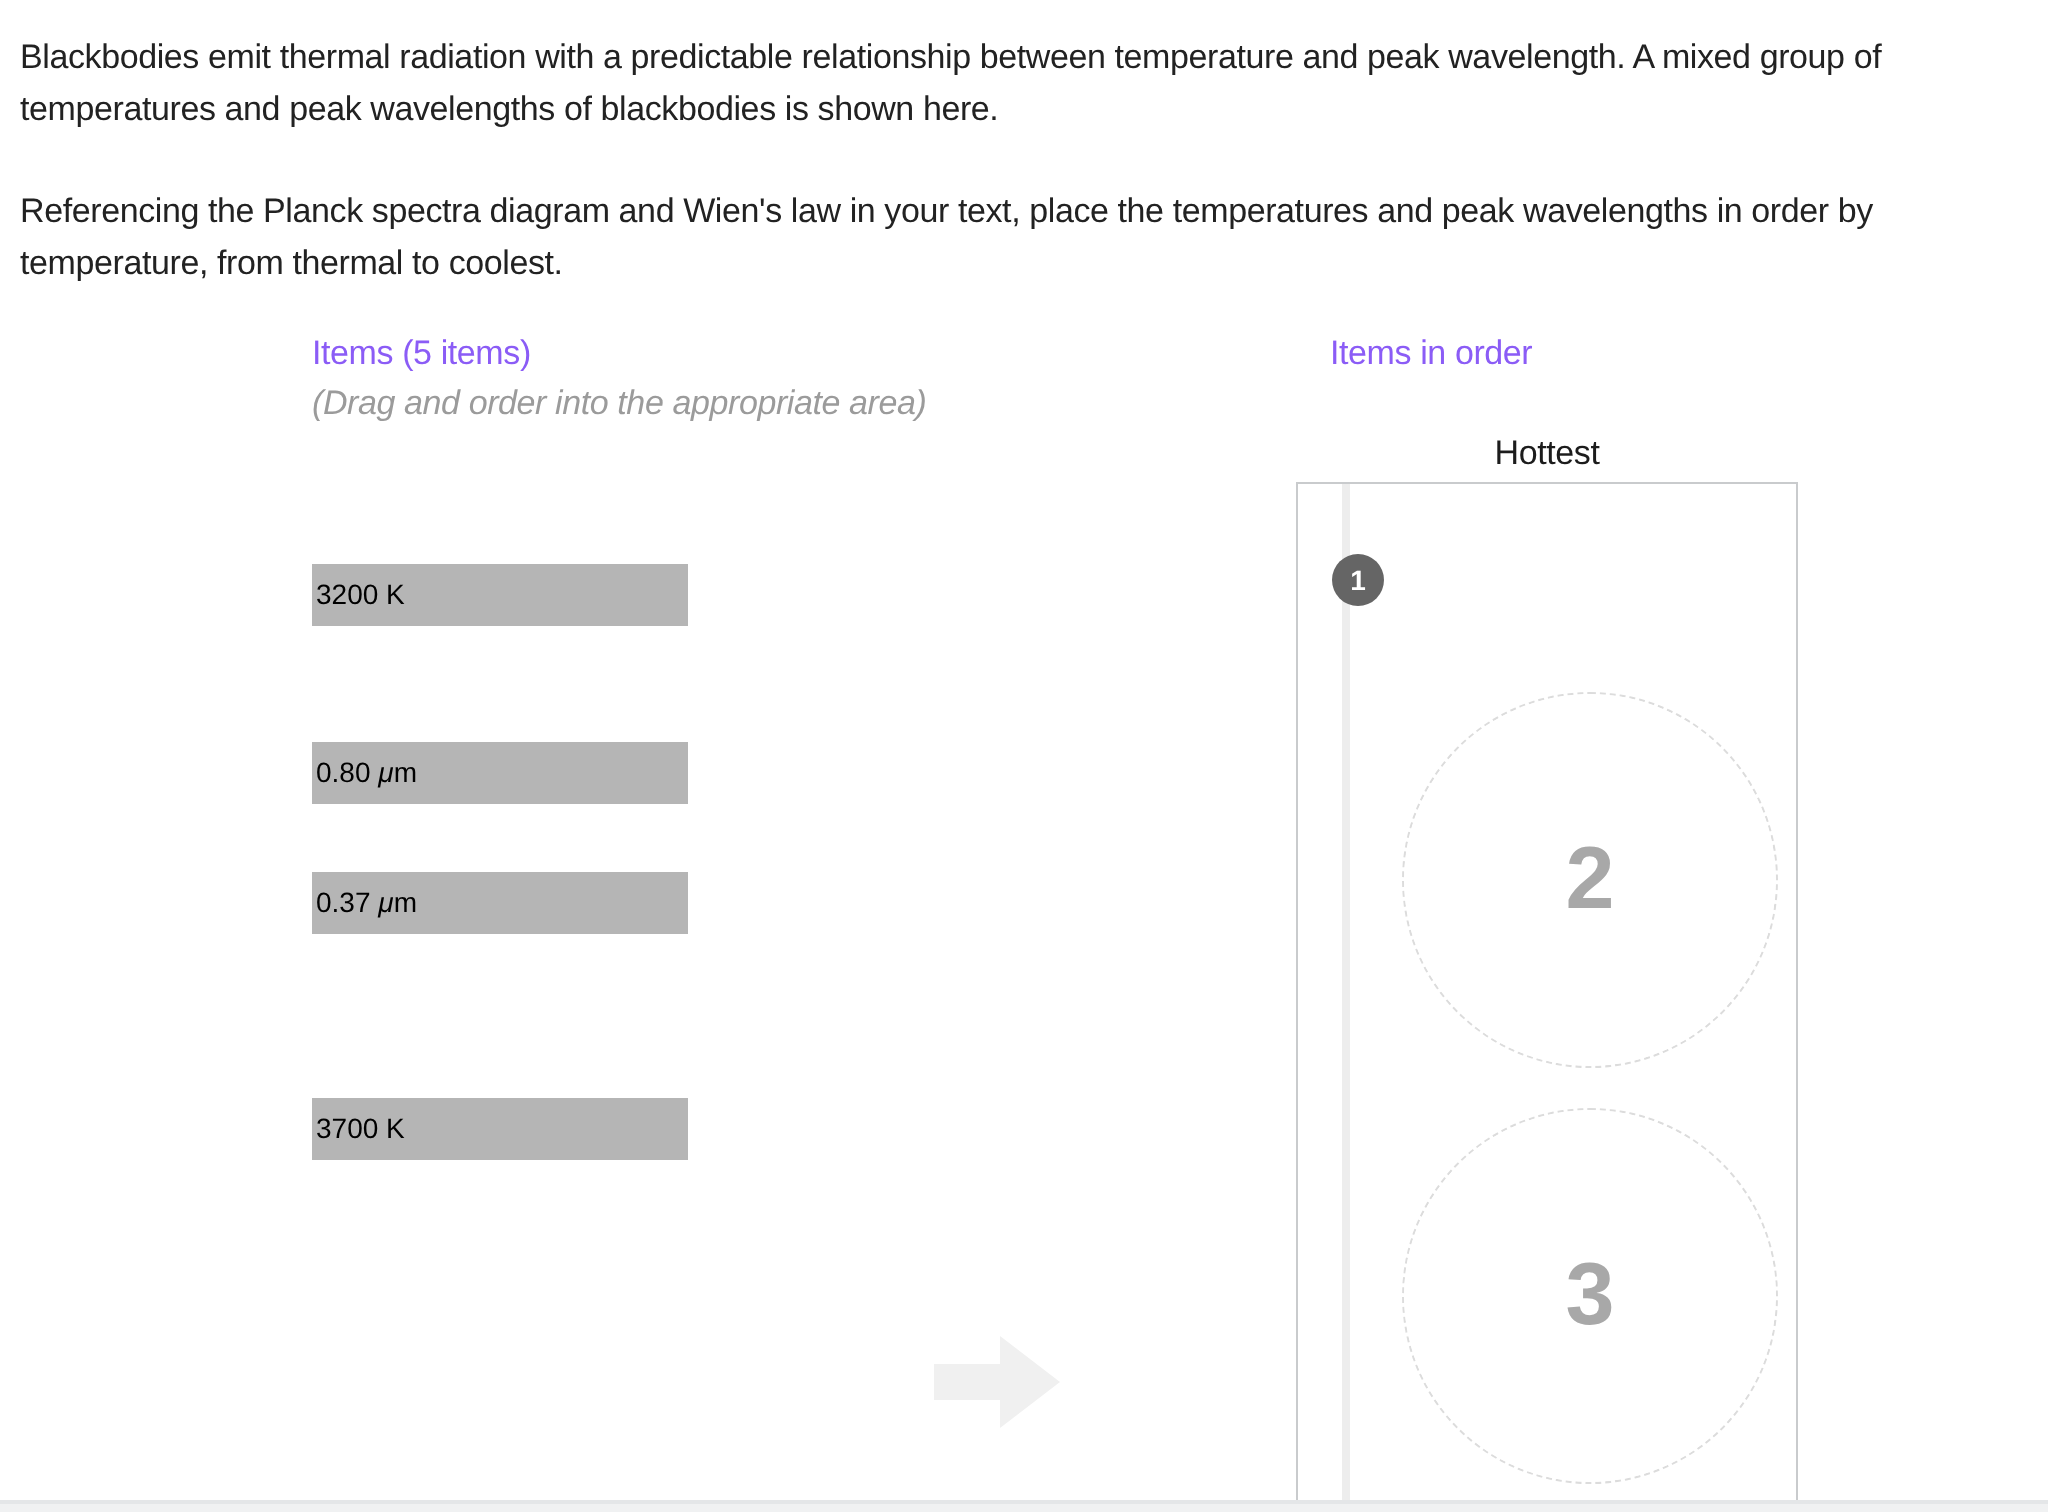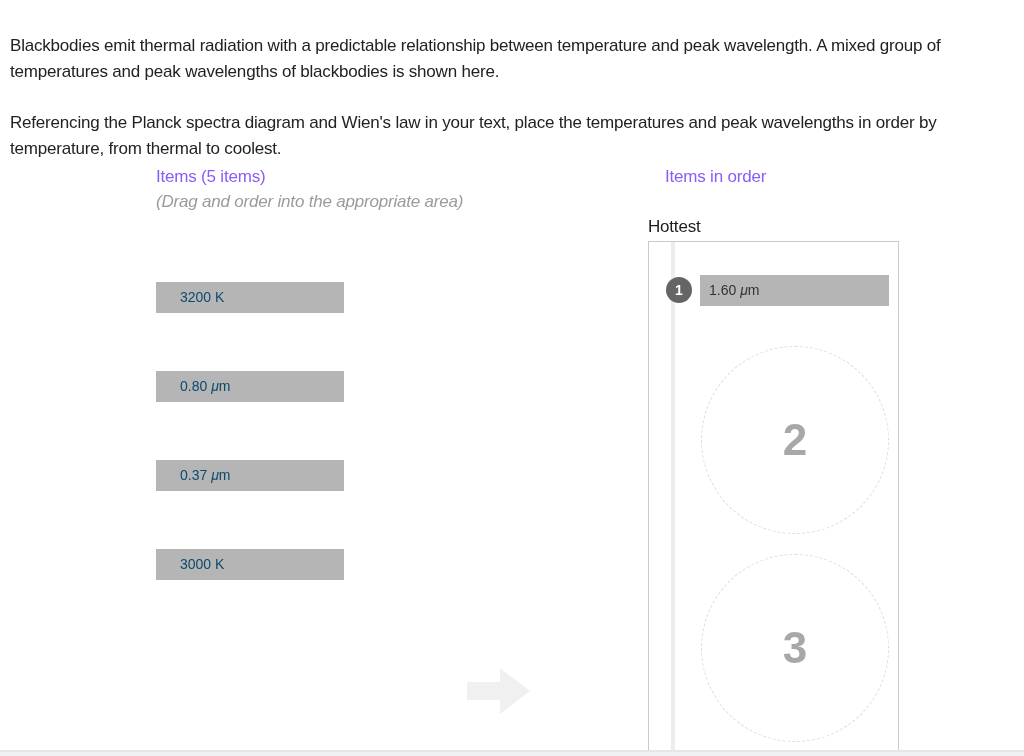--- a/index.html
+++ b/index.html
@@ -23,21 +23,20 @@
     overflow: hidden;
   }
   .para {
     position: absolute;
     left: 10px;
     width: 1006px;
     font-size: 17px;
     line-height: 26px;
     letter-spacing: -0.2px;
     color: #222222;
-    margin-top: 17px;
   }
   .para-1 { top: 16px; }
   .para-2 { top: 93px; }
 
   .panel-title {
     position: absolute;
     font-size: 17px;
     font-weight: normal;
     color: #8b5cf6;
     letter-spacing: -0.2px;
@@ -56,39 +55,39 @@
     letter-spacing: -0.2px;
     white-space: nowrap;
   }
 
   .drag-item {
     position: absolute;
     left: 156px;
     width: 188px;
     height: 31px;
     background: #b5b5b5;
-    color: #0c4a6e;
+    color: #000000;
     font-size: 14px;
     line-height: 31px;
-    padding-left: 24px;
+    padding-left: 2px;
     box-sizing: border-box;
     cursor: grab;
     white-space: nowrap;
   }
   .drag-item.i0 { top: 282px; }
   .drag-item.i1 { top: 371px; }
-  .drag-item.i2 { top: 460px; }
+  .drag-item.i2 { top: 436px; }
   .drag-item.i3 { top: 549px; }
 
   .hottest-label {
     position: absolute;
     left: 648px;
     top: 217px;
     width: 251px;
-    text-align: left;
+    text-align: center;
     font-size: 17px;
     color: #1c1c1c;
     letter-spacing: -0.2px;
   }
 
   .drop-zone {
     position: absolute;
     left: 648px;
     top: 241px;
     width: 251px;
@@ -206,29 +205,28 @@
 
     <div class="para para-1">Blackbodies emit thermal radiation with a predictable relationship between temperature and peak wavelength. A mixed group of temperatures and peak wavelengths of blackbodies is shown here.</div>
     <div class="para para-2">Referencing the Planck spectra diagram and Wien's law in your text, place the temperatures and peak wavelengths in order by temperature, from thermal to coolest.</div>
 
     <div class="panel-title items-title">Items (5 items)</div>
     <div class="drag-hint">(Drag and order into the appropriate area)</div>
 
     <div class="drag-item i0">3200 K</div>
     <div class="drag-item i1">0.80 <i class="mu">μ</i>m</div>
     <div class="drag-item i2">0.37 <i class="mu">μ</i>m</div>
-    <div class="drag-item i3">3000 K</div>
+    <div class="drag-item i3">3700 K</div>
 
     <div class="panel-title order-title">Items in order</div>
     <div class="hottest-label">Hottest</div>
 
     <div class="drop-zone">
       <div class="order-rail"></div>
       <div class="position-badge">1</div>
-      <div class="placed-item">1.60 <i class="mu">μ</i>m</div>
       <div class="drop-slot s2">
         <span class="slot-number">2</span>
       </div>
       <div class="drop-slot s3">
         <span class="slot-number">3</span>
       </div>
     </div>
 
     <div class="arrow-icon">
       <div class="arrow-shaft"></div>

